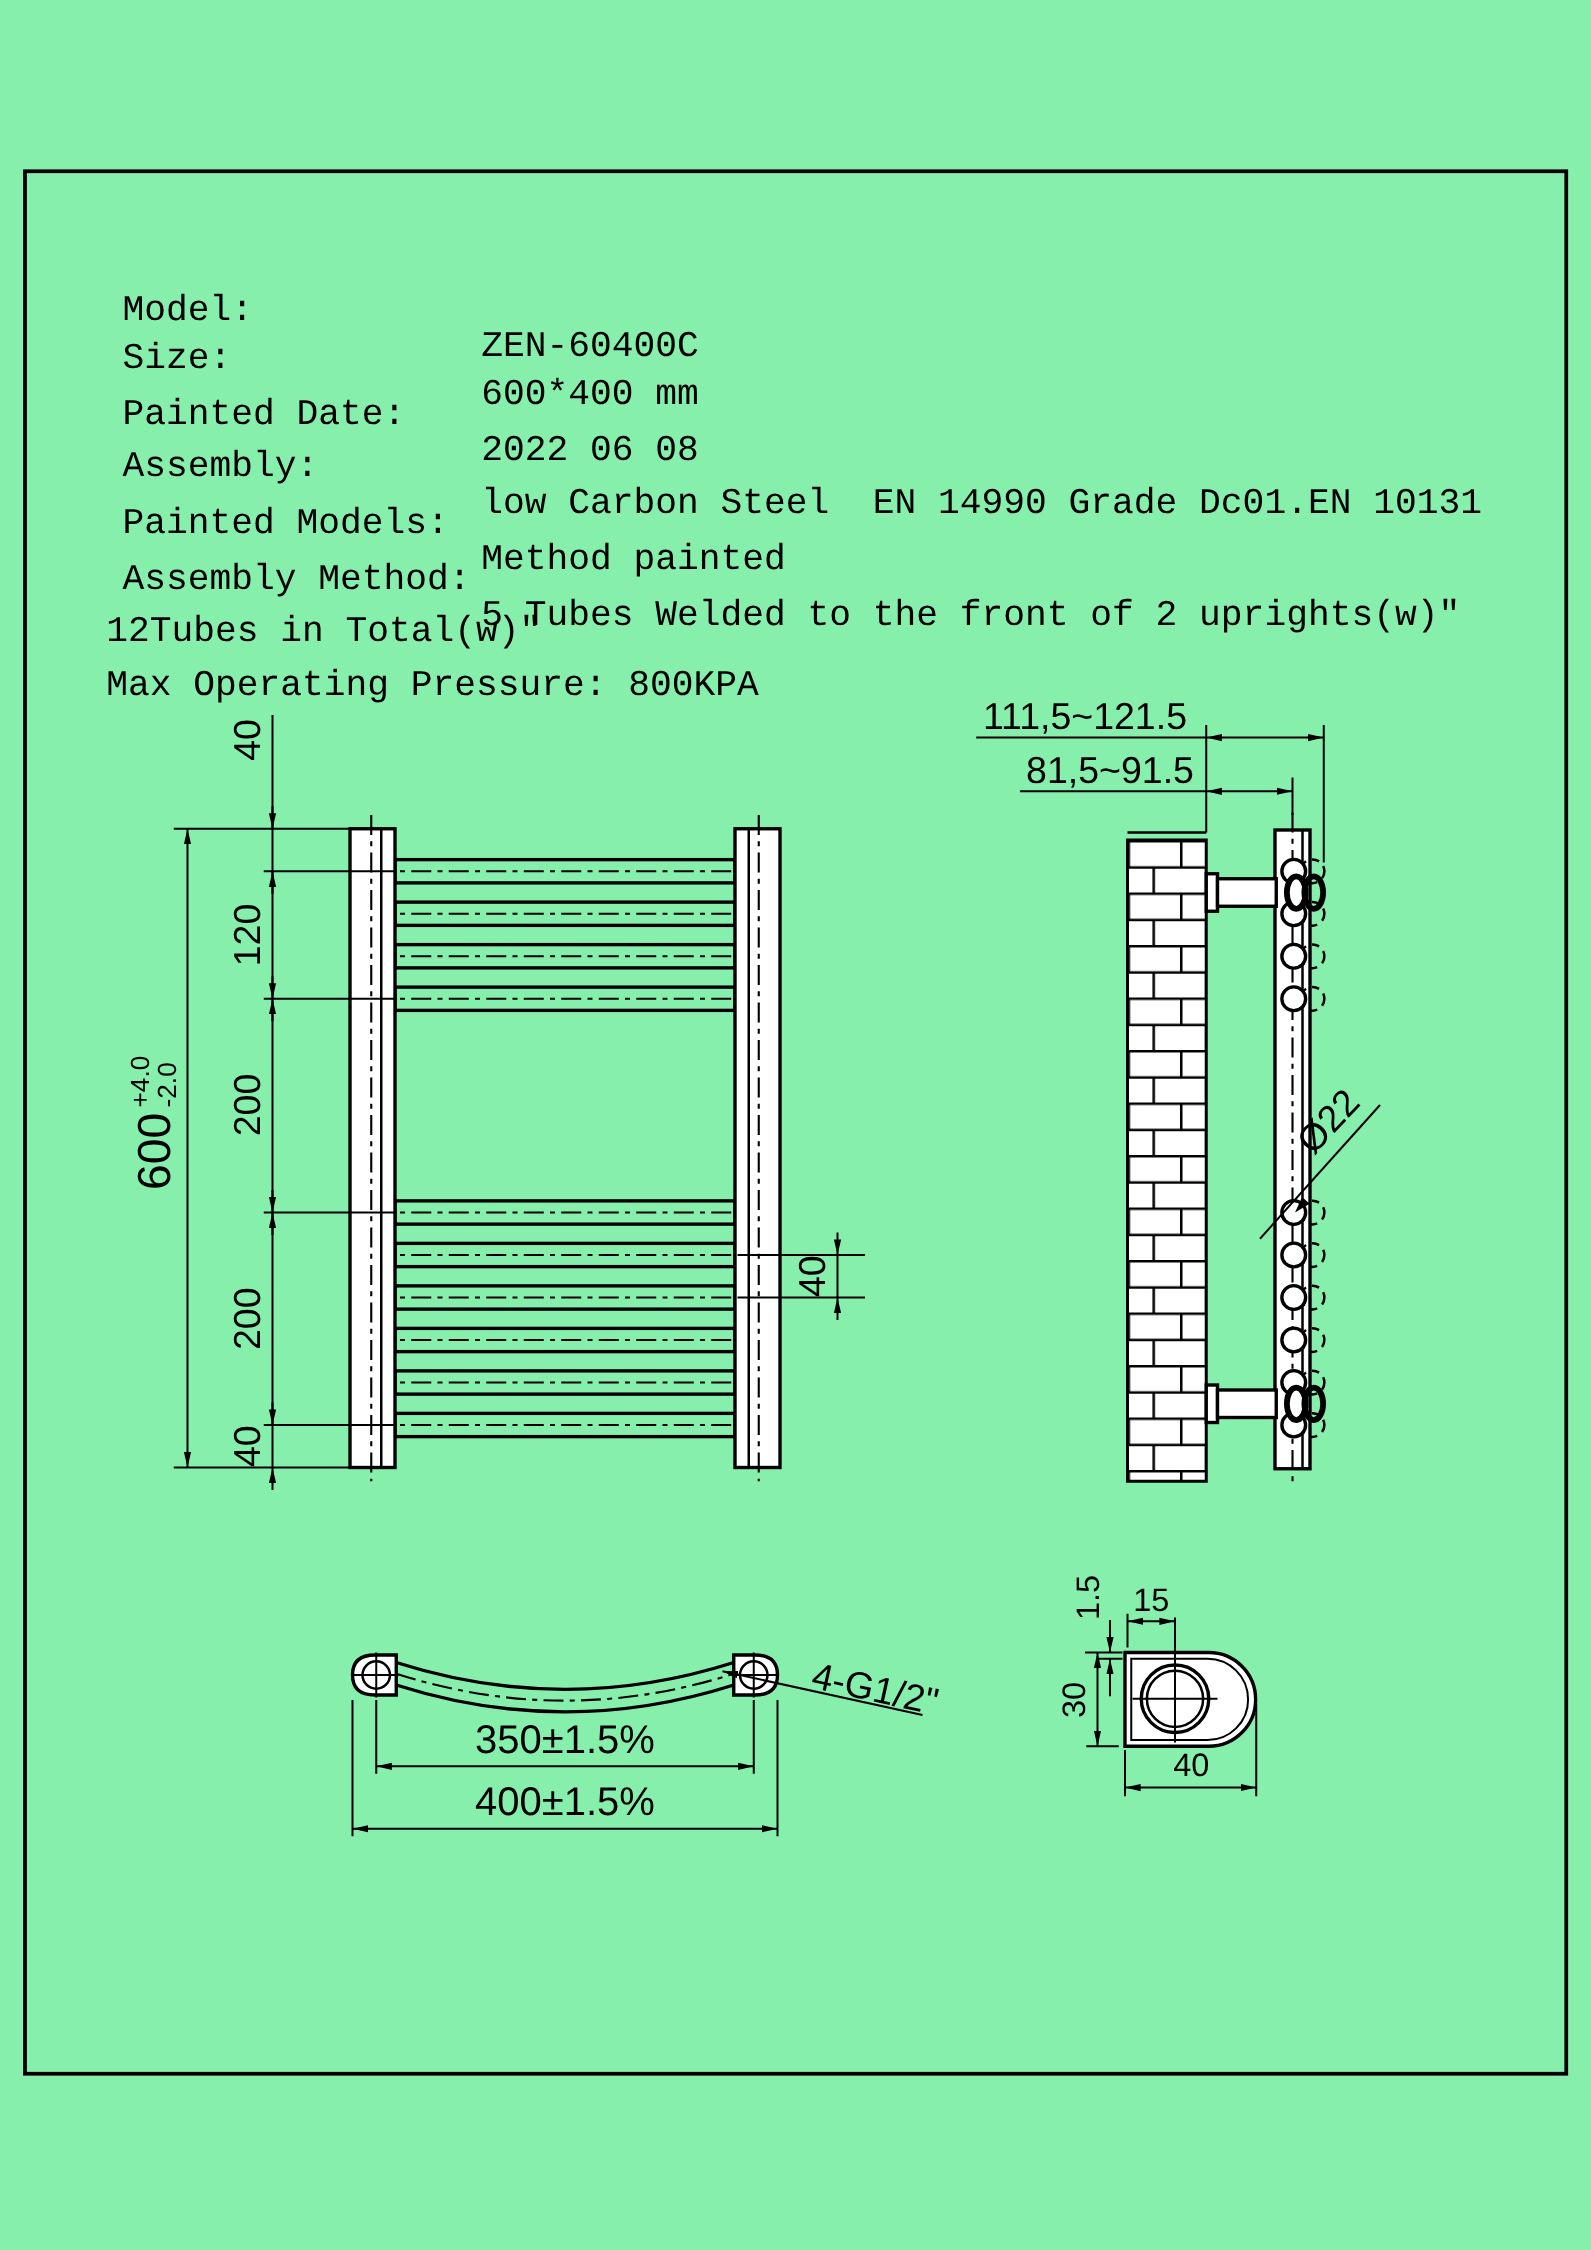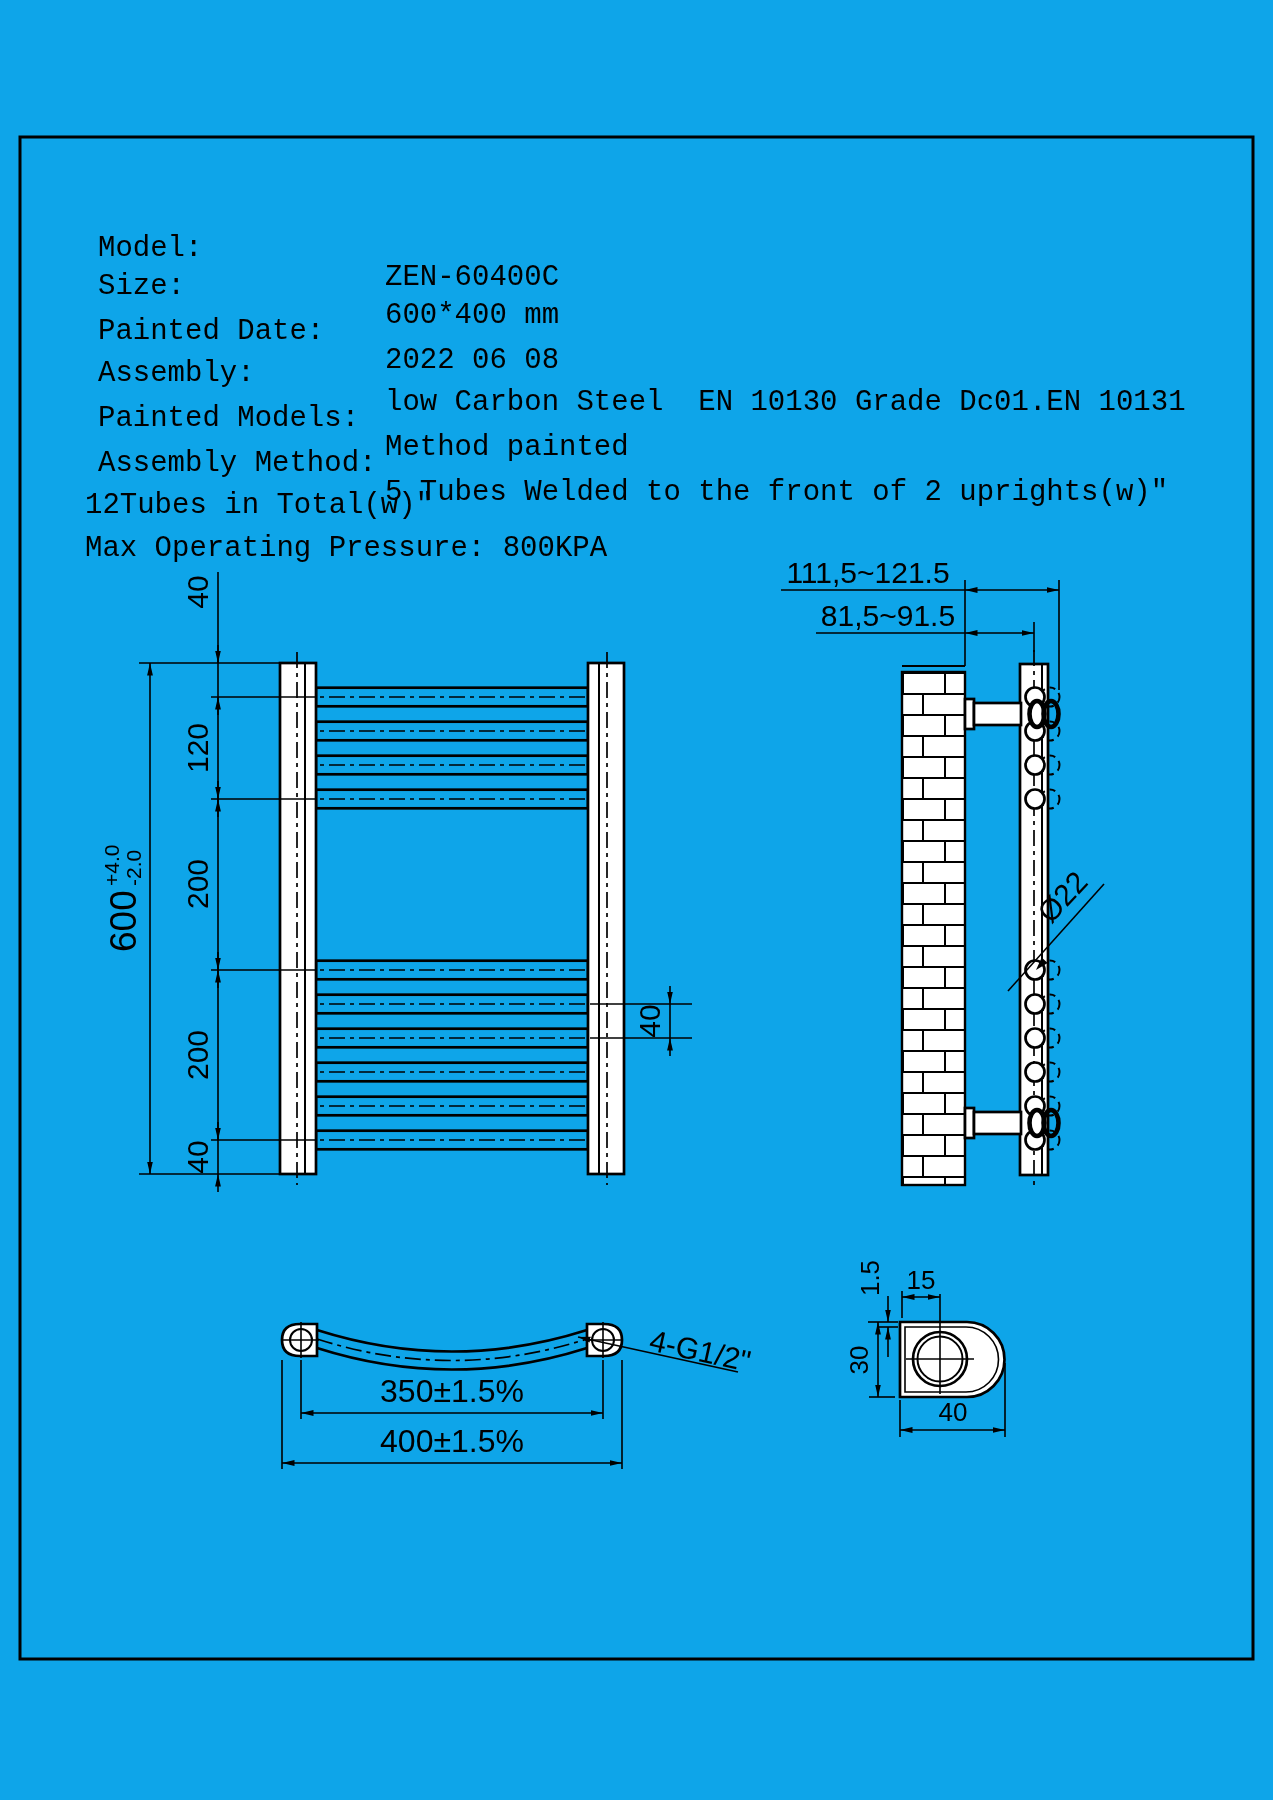--- a/index.html
+++ b/index.html
@@ -1,16 +1,16 @@
 <!DOCTYPE html>
 <html><head>
 <meta charset="utf-8">
 <style>
   html,body{margin:0;padding:0;background:#fff;}
-  #page{position:relative;width:1273px;height:1800px;background:#0ea5e9;overflow:hidden;
+  #page{position:relative;width:1273px;height:1800px;background:#86efac;overflow:hidden;
         font-family:"Liberation Mono", monospace;}
   svg{position:absolute;left:0;top:0;}
   .spec-row{position:absolute;white-space:pre;font-size:29px;color:#000;line-height:1;}
   .spec-label{position:absolute;left:98px;}
   .spec-value{position:absolute;left:385px;}
   .spec-full{position:absolute;left:85px;text-align:center;}
   text{font-family:"Liberation Sans", sans-serif;fill:#000;}
   .dim{font-size:30px;}
   .dimsm{font-size:26px;}
   .ol{stroke:#000;stroke-width:2.7;fill:none;}
@@ -33,21 +33,21 @@
     <div class="spec-row" style="top:243px">
       <span class="spec-label">Size:</span>
       <span class="spec-value">600*400 mm</span>
     </div>
     <div class="spec-row" style="top:288px">
       <span class="spec-label">Painted Date:</span>
       <span class="spec-value">2022 06 08</span>
     </div>
     <div class="spec-row" style="top:330px">
       <span class="spec-label">Assembly:</span>
-      <span class="spec-value">low Carbon Steel  EN 10130 Grade Dc01.EN 10131</span>
+      <span class="spec-value">low Carbon Steel  EN 14990 Grade Dc01.EN 10131</span>
     </div>
     <div class="spec-row" style="top:375px">
       <span class="spec-label">Painted Models:</span>
       <span class="spec-value">Method painted</span>
     </div>
     <div class="spec-row" style="top:420px">
       <span class="spec-label">Assembly Method:</span>
       <span class="spec-value">5 Tubes Welded to the front of 2 uprights(w)″</span>
     </div>
     <div class="spec-row" style="top:462px">

